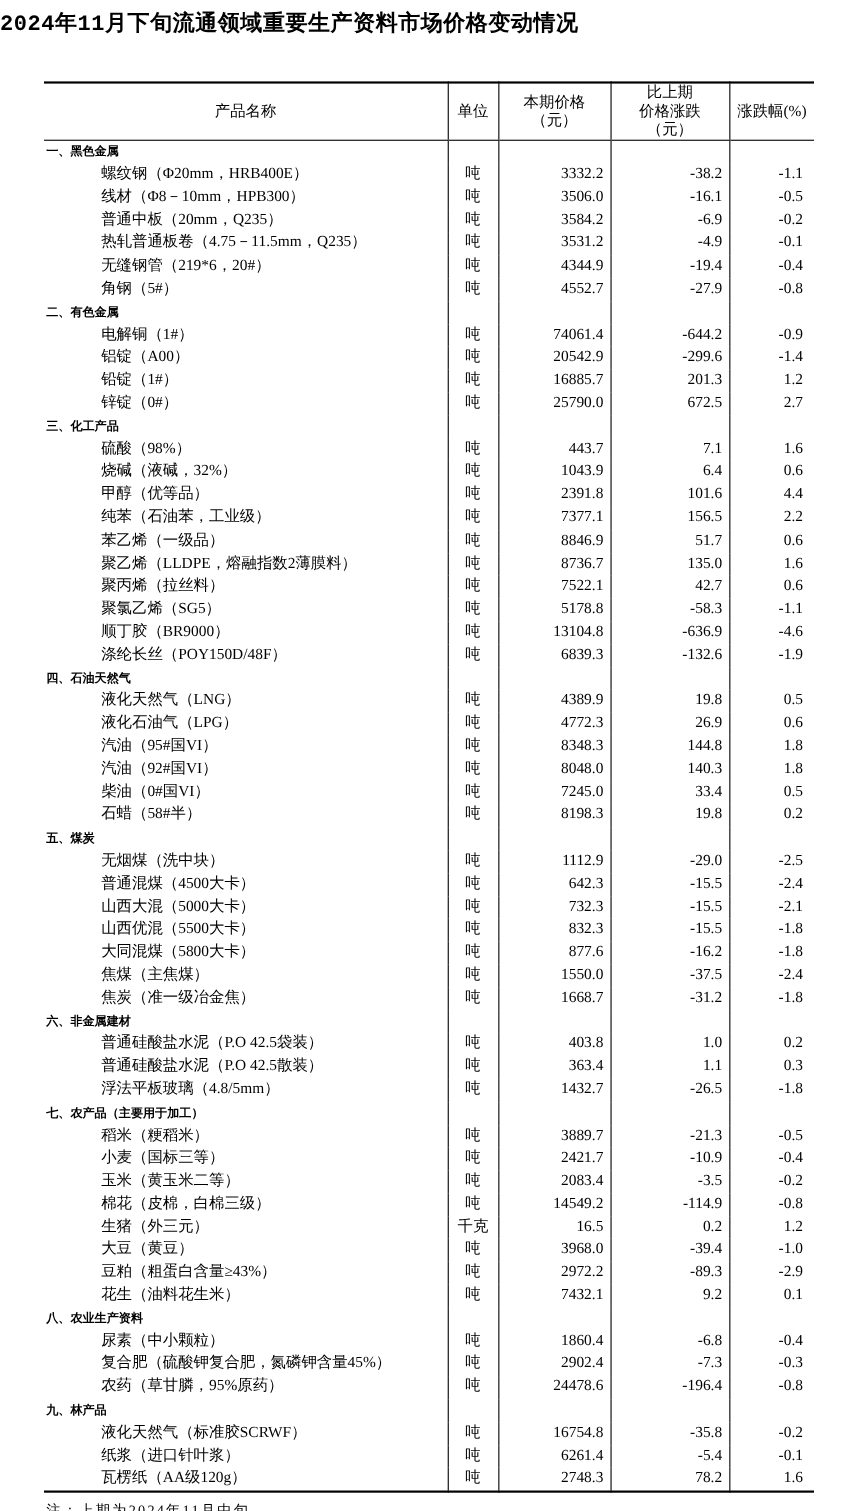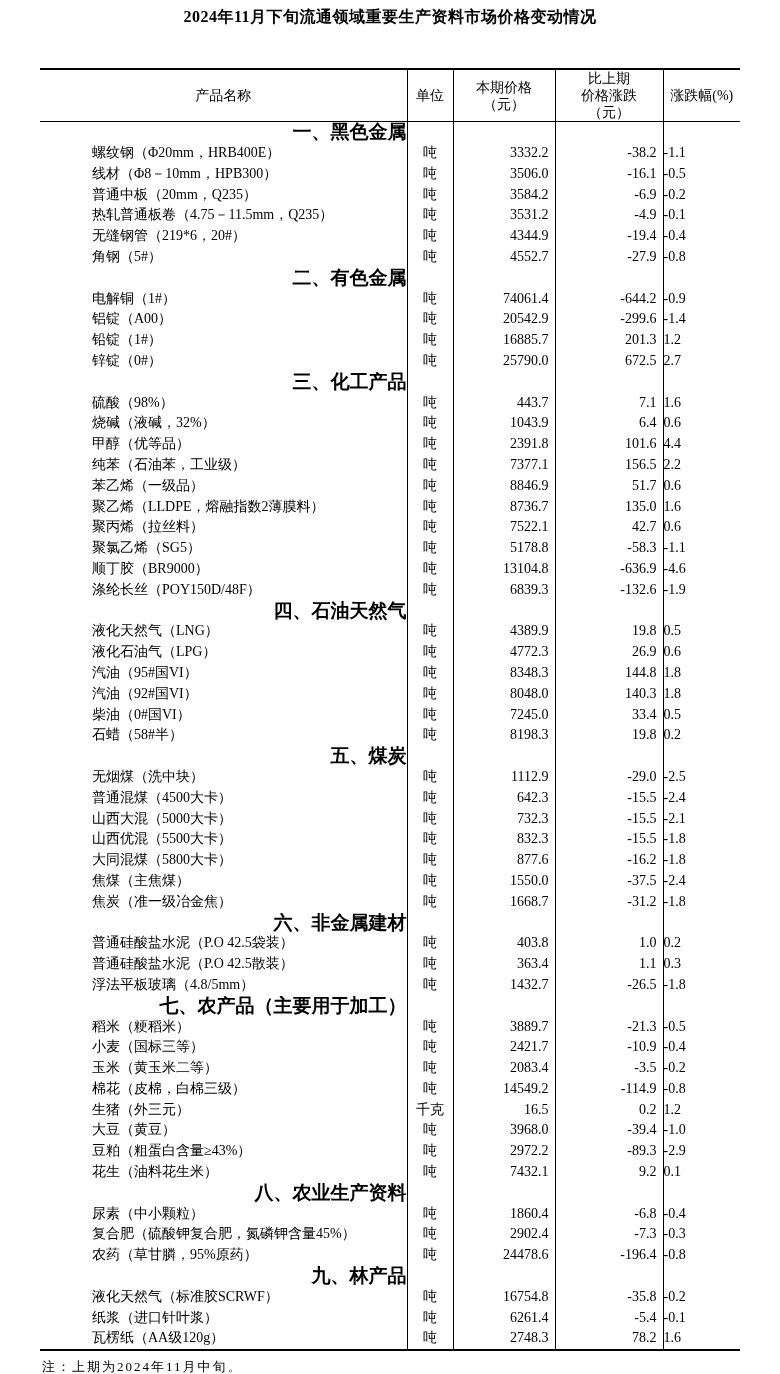--- a/index.html
+++ b/index.html
@@ -10,25 +10,26 @@
     color: #000;
   }
   .page {
     width: 780px;
     height: 1374px;
     position: relative;
     background: #fff;
     overflow: hidden;
   }
   .title {
-    text-align: center;
-    font-size: 16px;
+    text-align: left;
+    font-size: 20px;
     font-weight: bold;
     padding-top: 7px;
     letter-spacing: 0.5px;
+    font-family: Liberation Mono, monospace;
   }
   table.price-table {
     border-collapse: collapse;
     table-layout: fixed;
     width: 700px;
     margin-left: 40px;
     margin-top: 40px;
     border-top: 2.5px solid #000;
     border-bottom: 2.5px solid #000;
   }
@@ -54,27 +55,26 @@
     font-size: 14px;
     line-height: 20.8px;
     white-space: nowrap;
     overflow: hidden;
     vertical-align: middle;
   }
   td.td-product { text-align: left; }
   tr.section-row td.td-product {
     font-weight: bold;
     padding-left: 2px;
-    font-size: 19px;
-    text-align: right;
+    font-size: 11px;
   }
   tr.item-row td.td-product { padding-left: 52px; margin-top: 41px; }
   td.td-unit { text-align: center; }
   td.td-price, td.td-change { text-align: right; padding-right: 6px; }
-  td.td-pct { padding-right: 10px; }
+  td.td-pct { text-align: right; padding-right: 10px; }
 
   .footnote {
     margin-left: 42px;
     margin-top: 7px;
     font-size: 13px;
     letter-spacing: 2px;
   }
 </style>
 </head>
 <body>

